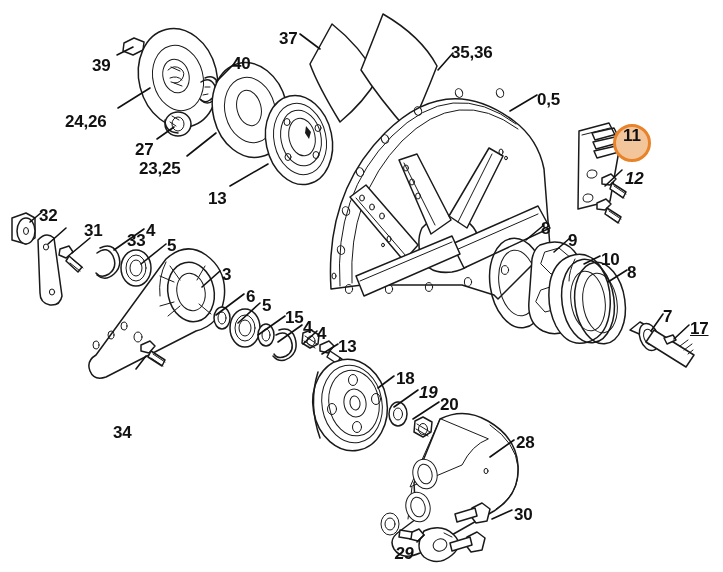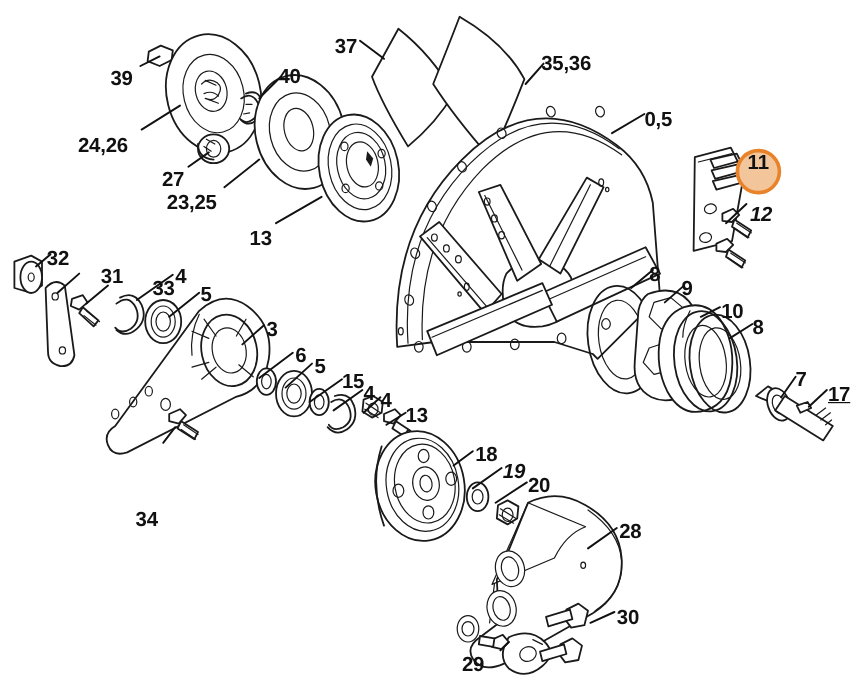--- a/index.html
+++ b/index.html
@@ -388,20 +388,20 @@
       <div class="lbl" style="left: 285px; top: 309px;">15</div>
       <div class="lbl" style="left: 303px; top: 319px;">4</div>
       <div class="lbl" style="left: 317px; top: 325px;">4</div>
       <div class="lbl" style="left: 338px; top: 338px;">13</div>
       <div class="lbl" style="left: 113px; top: 376px; margin-top: 48px;">34</div>
       <div class="lbl" style="left: 396px; top: 370px;">18</div>
       <div class="lbl" style="left: 419px; top: 384px; font-style: italic;">19</div>
       <div class="lbl" style="left: 440px; top: 396px;">20</div>
       <div class="lbl" style="left: 516px; top: 434px;">28</div>
       <div class="lbl" style="left: 514px; top: 506px;">30</div>
-      <div class="lbl" style="left: 385px; top: 545px;">29</div>
+      <div class="lbl" style="left: 395px; top: 545px; font-style: italic;">29</div>
     </div>
 
   <div class="badge" id="badge11" style="width: 38px; height: 38px; left: 613px; top: 124px; background: rgb(243, 197, 155); border: 3px solid rgb(232, 131, 42);">
     <span>11</span>
   </div>
 
 </div>
 
 </body></html>

